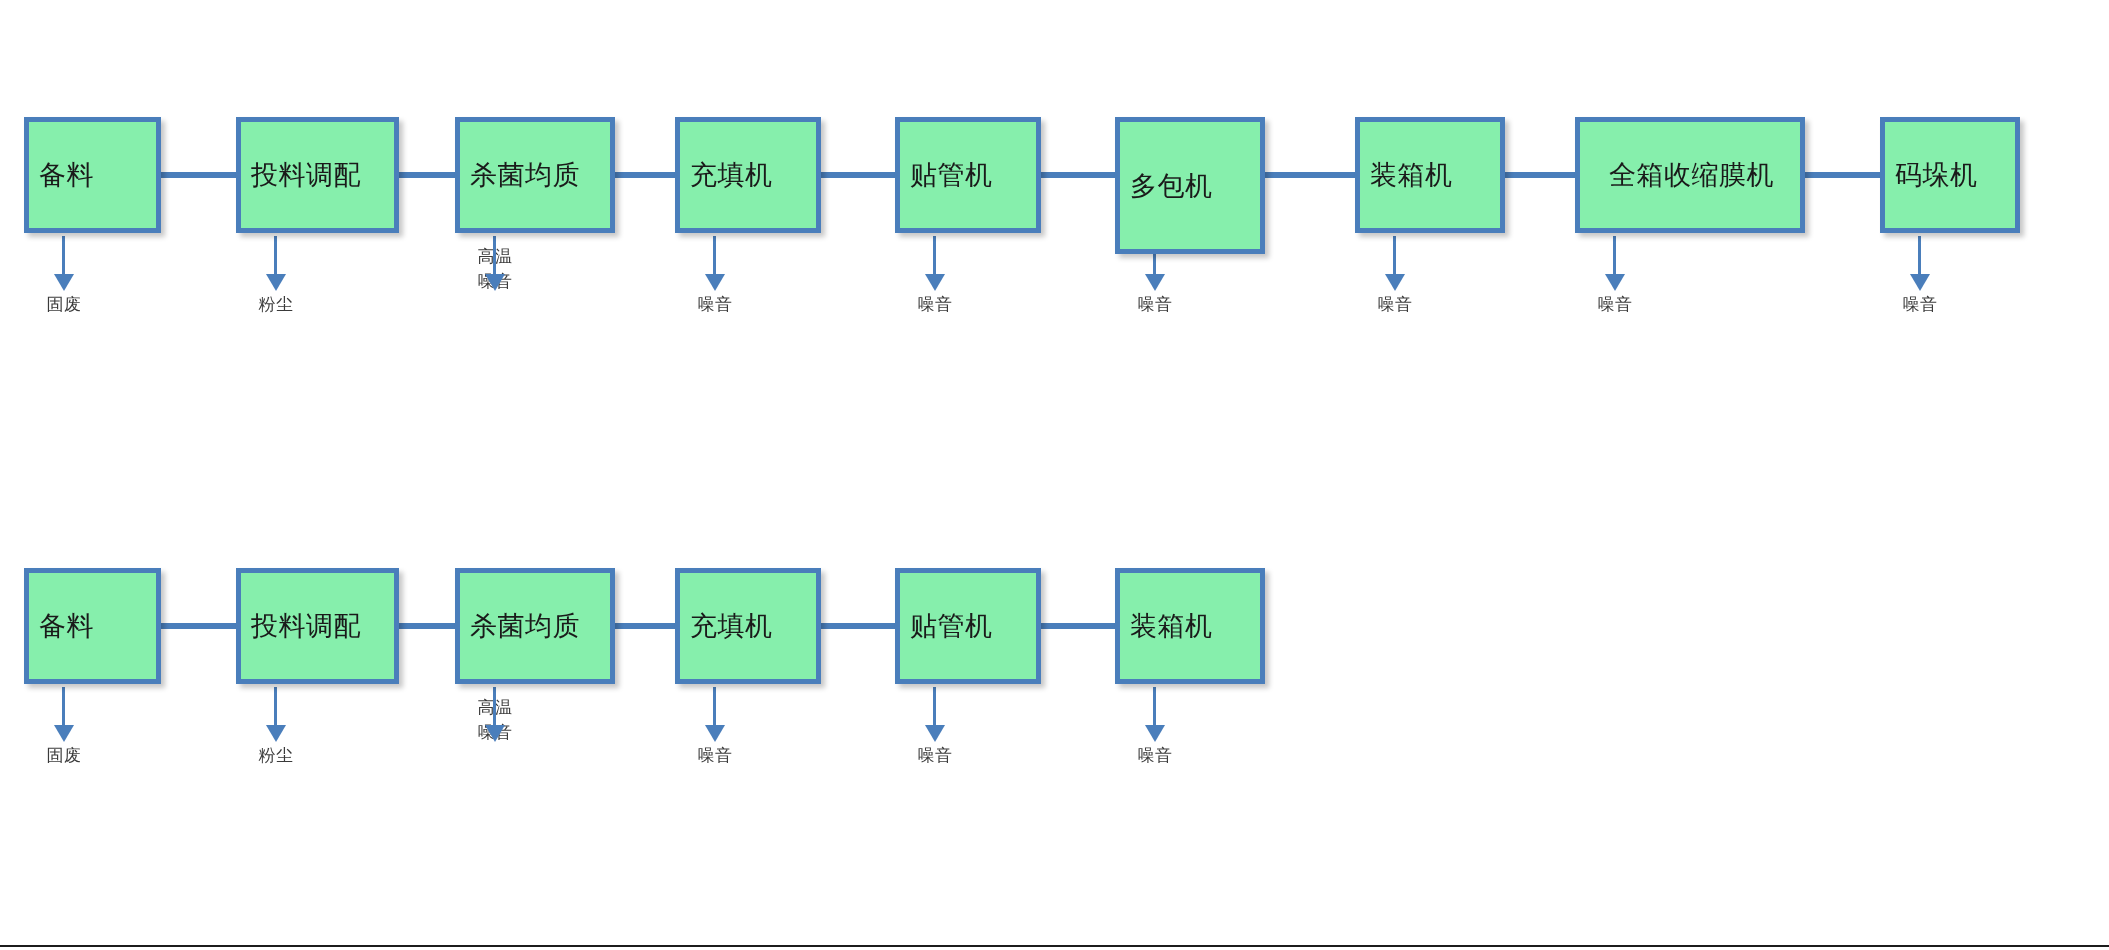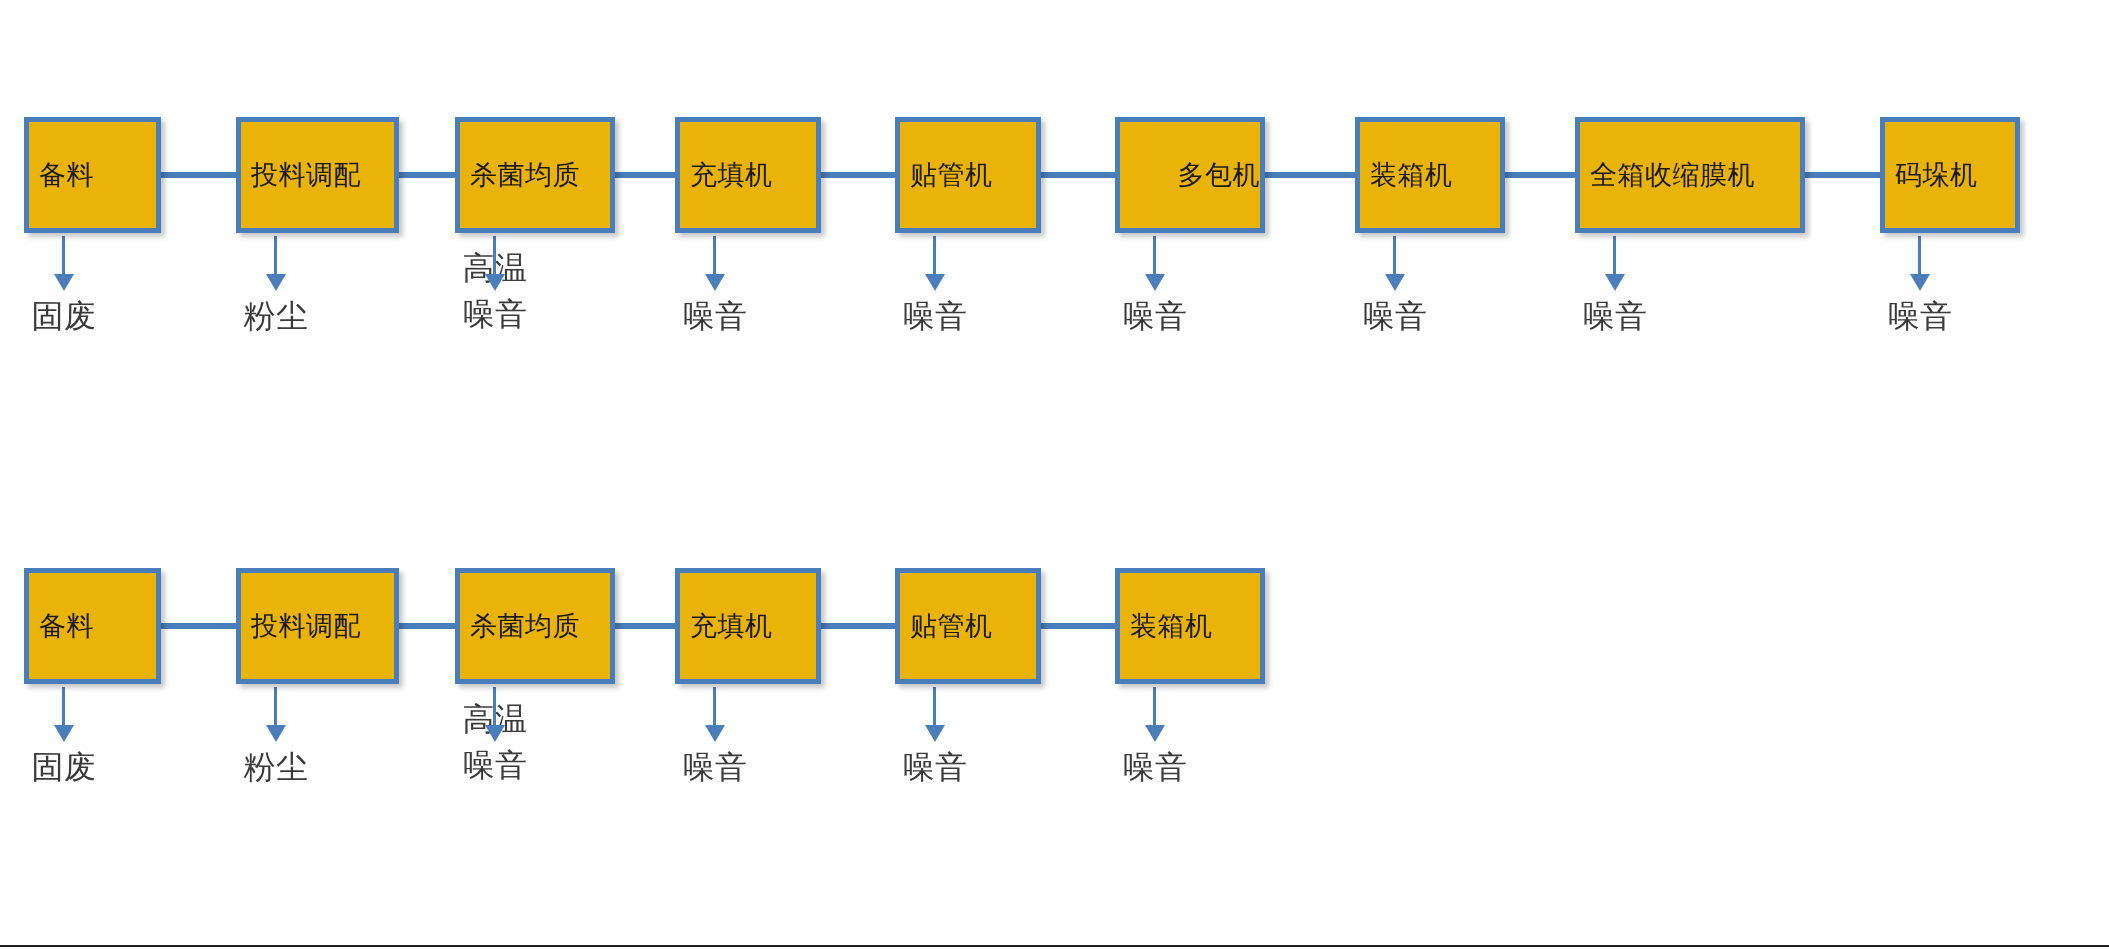--- a/index.html
+++ b/index.html
@@ -32,21 +32,21 @@
   #title-1 { left: 30px; top: 20px; }
   #title-2 { left: 30px; top: 492px; }
 
   
   .flow-section { position: absolute; left: 0; top: 0; width: 100%; }
 
   
   .proc-box {
     position: absolute;
     box-sizing: border-box;
-    background: #eab308;
+    background: #86efac;
     border: 5px solid #4a7ebb;
     box-shadow: 4px 4px 5px rgba(0,0,0,0.22);
     display: flex;
     align-items: center;
     z-index: 3;
   }
   .proc-label {
     font-size: 27px;
     color: #1a1a1a;
     white-space: nowrap;
@@ -81,21 +81,21 @@
     width: 0;
     height: 0;
     border-left: 10px solid transparent;
     border-right: 10px solid transparent;
     border-top: 17px solid #4a7ebb;
   }
 
   
   .poll-label {
     position: absolute;
-    font-size: 32px;
+    font-size: 17px;
     color: #3a3a3a;
     text-align: center;
     line-height: 1.45;
     white-space: pre-line;
     transform: translateX(-50%);
     letter-spacing: 0.5px;
   }
 
   
   .bottom-rule {
@@ -152,39 +152,39 @@
       <div class="h-link" style="left: 821px; top: 172px; width: 74px;"></div>
       <div class="proc-box" style="left: 895px; top: 117px; width: 146px; height: 116px;">
         <span class="proc-label">贴管机</span>
       </div>
       <div class="v-arrow" style="left: 924px; top: 236px; height: 55px;">
         <div class="stem" style="height: 38px;"></div>
         <div class="head" style="top: 38px;"></div>
       </div>
       <div class="poll-label" style="left: 935px; top: 293px;">噪音</div>
       <div class="h-link" style="left: 1041px; top: 172px; width: 74px;"></div>
-      <div class="proc-box" style="left: 1115px; top: 117px; width: 150px; height: 116px; justify-content: flex-end;">
+      <div class="proc-box" style="left: 1115px; top: 117px; width: 150px; height: 137px;">
         <span class="proc-label">多包机</span>
       </div>
       <div class="v-arrow" style="left: 1144px; top: 236px; height: 55px;">
         <div class="stem" style="height: 38px;"></div>
         <div class="head" style="top: 38px;"></div>
       </div>
       <div class="poll-label" style="left: 1155px; top: 293px;">噪音</div>
       <div class="h-link" style="left: 1265px; top: 172px; width: 90px;"></div>
       <div class="proc-box" style="left: 1355px; top: 117px; width: 150px; height: 116px;">
         <span class="proc-label">装箱机</span>
       </div>
       <div class="v-arrow" style="left: 1384px; top: 236px; height: 55px;">
         <div class="stem" style="height: 38px;"></div>
         <div class="head" style="top: 38px;"></div>
       </div>
       <div class="poll-label" style="left: 1395px; top: 293px;">噪音</div>
       <div class="h-link" style="left: 1505px; top: 172px; width: 70px;"></div>
-      <div class="proc-box" style="left: 1575px; top: 117px; width: 230px; height: 116px;">
+      <div class="proc-box" style="left: 1575px; top: 117px; width: 230px; height: 116px; padding-left: 19px;">
         <span class="proc-label">全箱收缩膜机</span>
       </div>
       <div class="v-arrow" style="left: 1604px; top: 236px; height: 55px;">
         <div class="stem" style="height: 38px;"></div>
         <div class="head" style="top: 38px;"></div>
       </div>
       <div class="poll-label" style="left: 1615px; top: 293px;">噪音</div>
       <div class="h-link" style="left: 1805px; top: 172px; width: 75px;"></div>
       <div class="proc-box" style="left: 1880px; top: 117px; width: 140px; height: 116px;">
         <span class="proc-label">码垛机</span>

